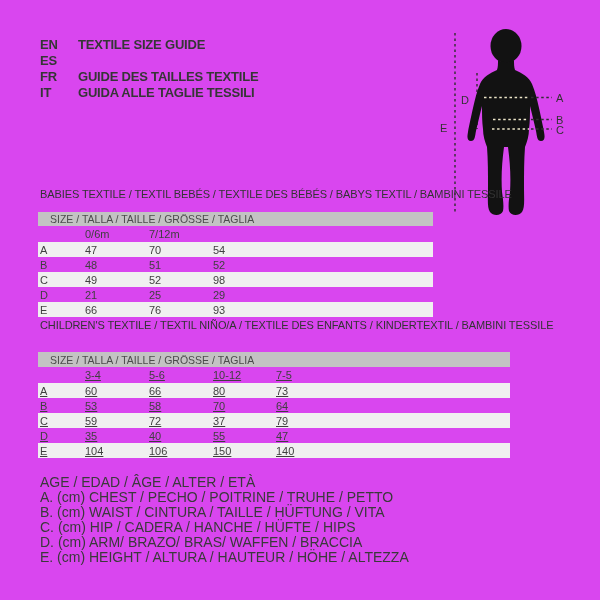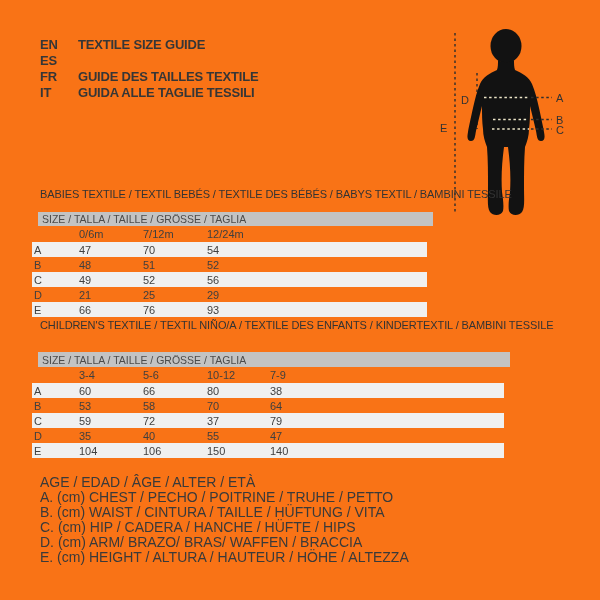--- a/index.html
+++ b/index.html
@@ -1,34 +1,34 @@
 <!DOCTYPE html>
 <html><head>
 <meta charset="utf-8">
 <style>
   html,body{margin:0;padding:0;background:#fff;}
-  #page{position:relative;width:600px;height:600px;background:#f97316;overflow:hidden;
+  #page{position:relative;width:600px;height:600px;background:#d946ef;overflow:hidden;
         font-family:"Liberation Sans",sans-serif;color:#3a3a3a;}
   
   .lang-block{position:absolute;left:40px;top:37px;}
   .lang-row{display:flex;height:15.8px;align-items:center;}
   .lang-code{width:38px;font-size:13px;font-weight:700;letter-spacing:-0.2px;color:#363636;}
   .lang-title{font-size:13px;font-weight:700;letter-spacing:-0.2px;color:#363636;text-align:center;}
   
   #figure-svg{position:absolute;left:430px;top:18px;}
   .fig-label{font-family:"Liberation Sans",sans-serif;font-size:11px;fill:#333;}
   
   .sec-title{position:absolute;left:40px;font-size:11px;font-weight:400;letter-spacing:-0.1px;color:#333;white-space:nowrap;}
   
   .size-bar{position:absolute;left:38px;background:#c3c3c3;color:#4b4b4b;
-            font-size:10.5px;display:flex;align-items:center;padding-left:4px;box-sizing:border-box;text-align:right;}
-  
-  .trow{position:absolute;left:32px;display:grid;font-size:11px;color:#3f3f3f;align-items:center;}
+            font-size:10.5px;display:flex;align-items:center;padding-left:12px;box-sizing:border-box;text-align:right;}
+  
+  .trow{position:absolute;left:38px;display:grid;font-size:11px;color:#3f3f3f;align-items:center;}
   .cols3{grid-template-columns:45px 64px 64px 1fr;}
-  .cols4{grid-template-columns:45px 64px 64px 63px 1fr;}
+  .cols4{grid-template-columns:45px 64px 64px 63px 1fr;text-decoration:underline;}
   .trow span{padding-left:2px;}
   .stripe{background:#f0f0f0;}
   .thead{color:#3f3f3f;}
   
   .legend{position:absolute;left:40px;top:475px;font-size:14px;line-height:15px;color:#3a3a3a;}
   .legend div{white-space:nowrap;}
 </style>
 </head>
 <body>
 
@@ -109,40 +109,39 @@
     <text x="10" y="114" class="fig-label">E</text>
   </svg>
 
   <div class="sec-title" style="top:188px;">BABIES TEXTILE / TEXTIL BEBÉS / TEXTILE DES BÉBÉS / BABYS TEXTIL / BAMBINI TESSILE</div>
   <div class="size-bar" style="top:212px;width:395px;height:14px;">SIZE / TALLA / TAILLE / GRÖSSE / TAGLIA</div>
 
   <div class="trow cols3 thead" style="top:226px;width:395px;height:16px;">
     <span></span>
     <span>0/6m</span>
     <span>7/12m</span>
-    <span>12/24m</span>
   </div>
 
   <div class="trow cols3 stripe" style="top:242px;width:395px;height:15px;">
     <span>A</span>
     <span>47</span>
     <span>70</span>
     <span>54</span>
   </div>
   <div class="trow cols3" style="top:257px;width:395px;height:15px;">
     <span>B</span>
     <span>48</span>
     <span>51</span>
     <span>52</span>
   </div>
   <div class="trow cols3 stripe" style="top:272px;width:395px;height:15px;">
     <span>C</span>
     <span>49</span>
     <span>52</span>
-    <span>56</span>
+    <span>98</span>
   </div>
   <div class="trow cols3" style="top:287px;width:395px;height:15px;">
     <span>D</span>
     <span>21</span>
     <span>25</span>
     <span>29</span>
   </div>
   <div class="trow cols3 stripe" style="top:302px;width:395px;height:15px;">
     <span>E</span>
     <span>66</span>
@@ -151,29 +150,29 @@
   </div>
 
   <div class="sec-title" style="top:319px;">CHILDREN'S TEXTILE / TEXTIL NIÑO/A / TEXTILE DES ENFANTS / KINDERTEXTIL / BAMBINI TESSILE</div>
   <div class="size-bar" style="top:352px;width:472px;height:15px;">SIZE / TALLA / TAILLE / GRÖSSE / TAGLIA</div>
 
   <div class="trow cols4 thead" style="top:367px;width:472px;height:16px;">
     <span></span>
     <span>3-4</span>
     <span>5-6</span>
     <span>10-12</span>
-    <span>7-9</span>
+    <span>7-5</span>
   </div>
 
   <div class="trow cols4 stripe" style="top:383px;width:472px;height:15px;">
     <span>A</span>
     <span>60</span>
     <span>66</span>
     <span>80</span>
-    <span>38</span>
+    <span>73</span>
   </div>
   <div class="trow cols4" style="top:398px;width:472px;height:15px;">
     <span>B</span>
     <span>53</span>
     <span>58</span>
     <span>70</span>
     <span>64</span>
   </div>
   <div class="trow cols4 stripe" style="top:413px;width:472px;height:15px;">
     <span>C</span>

